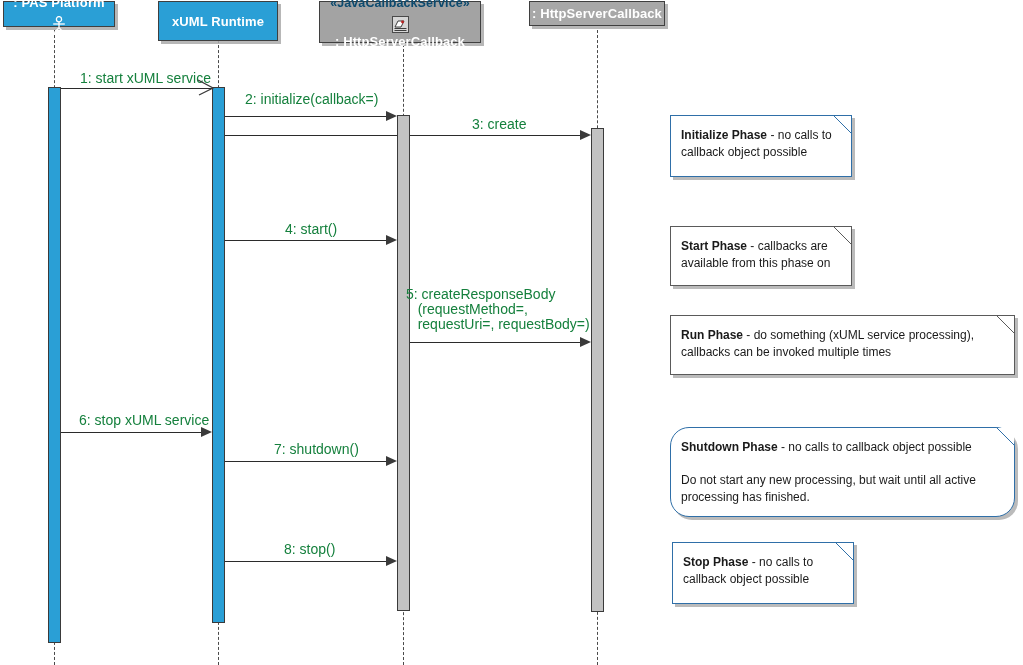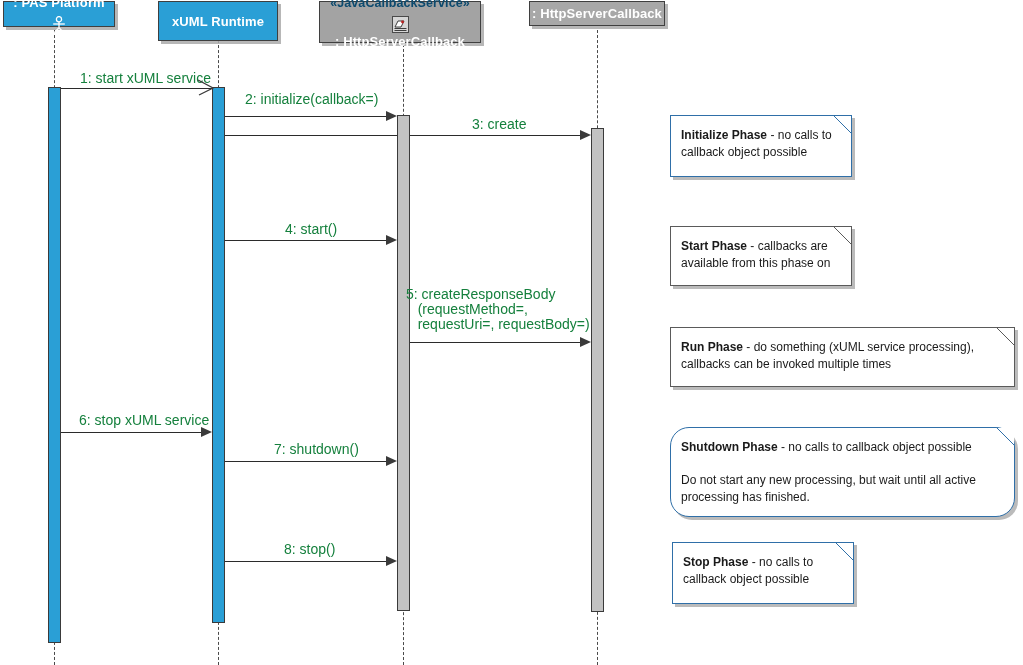--- a/index.html
+++ b/index.html
@@ -253,21 +253,21 @@
   <div class="note note-gray" style="left:670px; top:226px; width:182px; height:60px;">
     <svg class="note-fold" viewBox="0 0 17 17">
       <path d="M0 0 L17 17 L17 0 Z" fill="#ffffff"></path>
       <path d="M0 0 L17 17" stroke="#5a5a5a" stroke-width="1" fill="none"></path>
     </svg>
     <p class="para">
       <b>Start Phase</b><span> - callbacks are available from this phase on</span>
     </p>
   </div>
 
-  <div class="note note-gray" style="left:670px; top:327px; width:345px; height:60px;">
+  <div class="note note-gray" style="left:670px; top:315px; width:345px; height:60px;">
     <svg class="note-fold" viewBox="0 0 17 17">
       <path d="M0 0 L17 17 L17 0 Z" fill="#ffffff"></path>
       <path d="M0 0 L17 17" stroke="#5a5a5a" stroke-width="1" fill="none"></path>
     </svg>
     <p class="para">
       <b>Run Phase</b><span> - do something (xUML service processing), callbacks can be invoked multiple times</span>
     </p>
   </div>
 
   <div class="note note-blue" style="left:670px; top:427px; width:345px; height:90px;border-radius:19px;">

